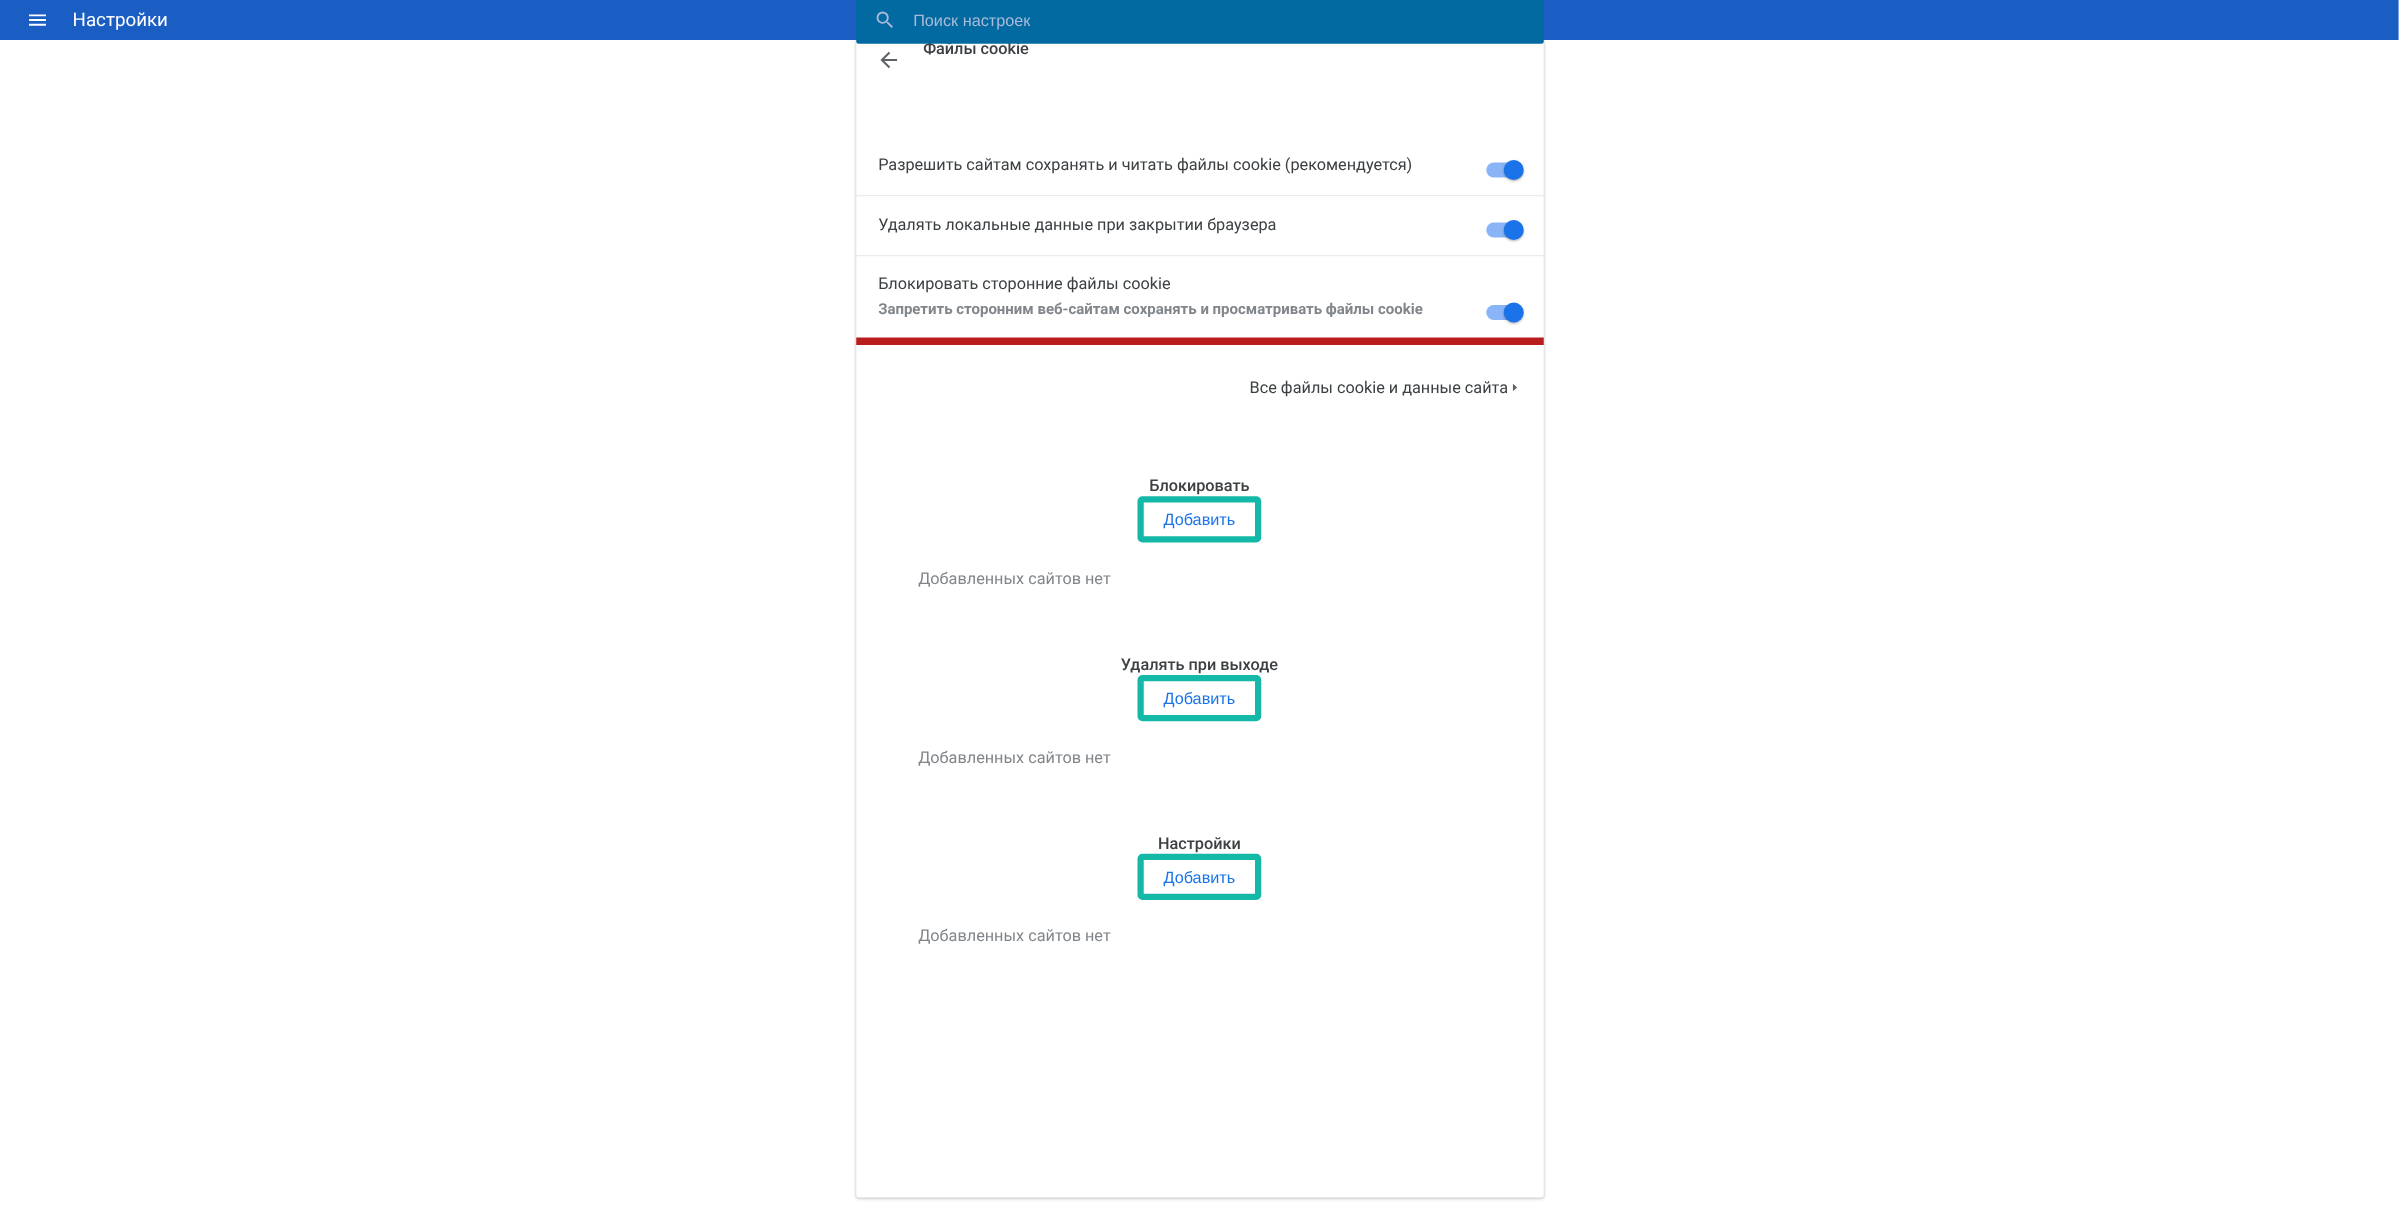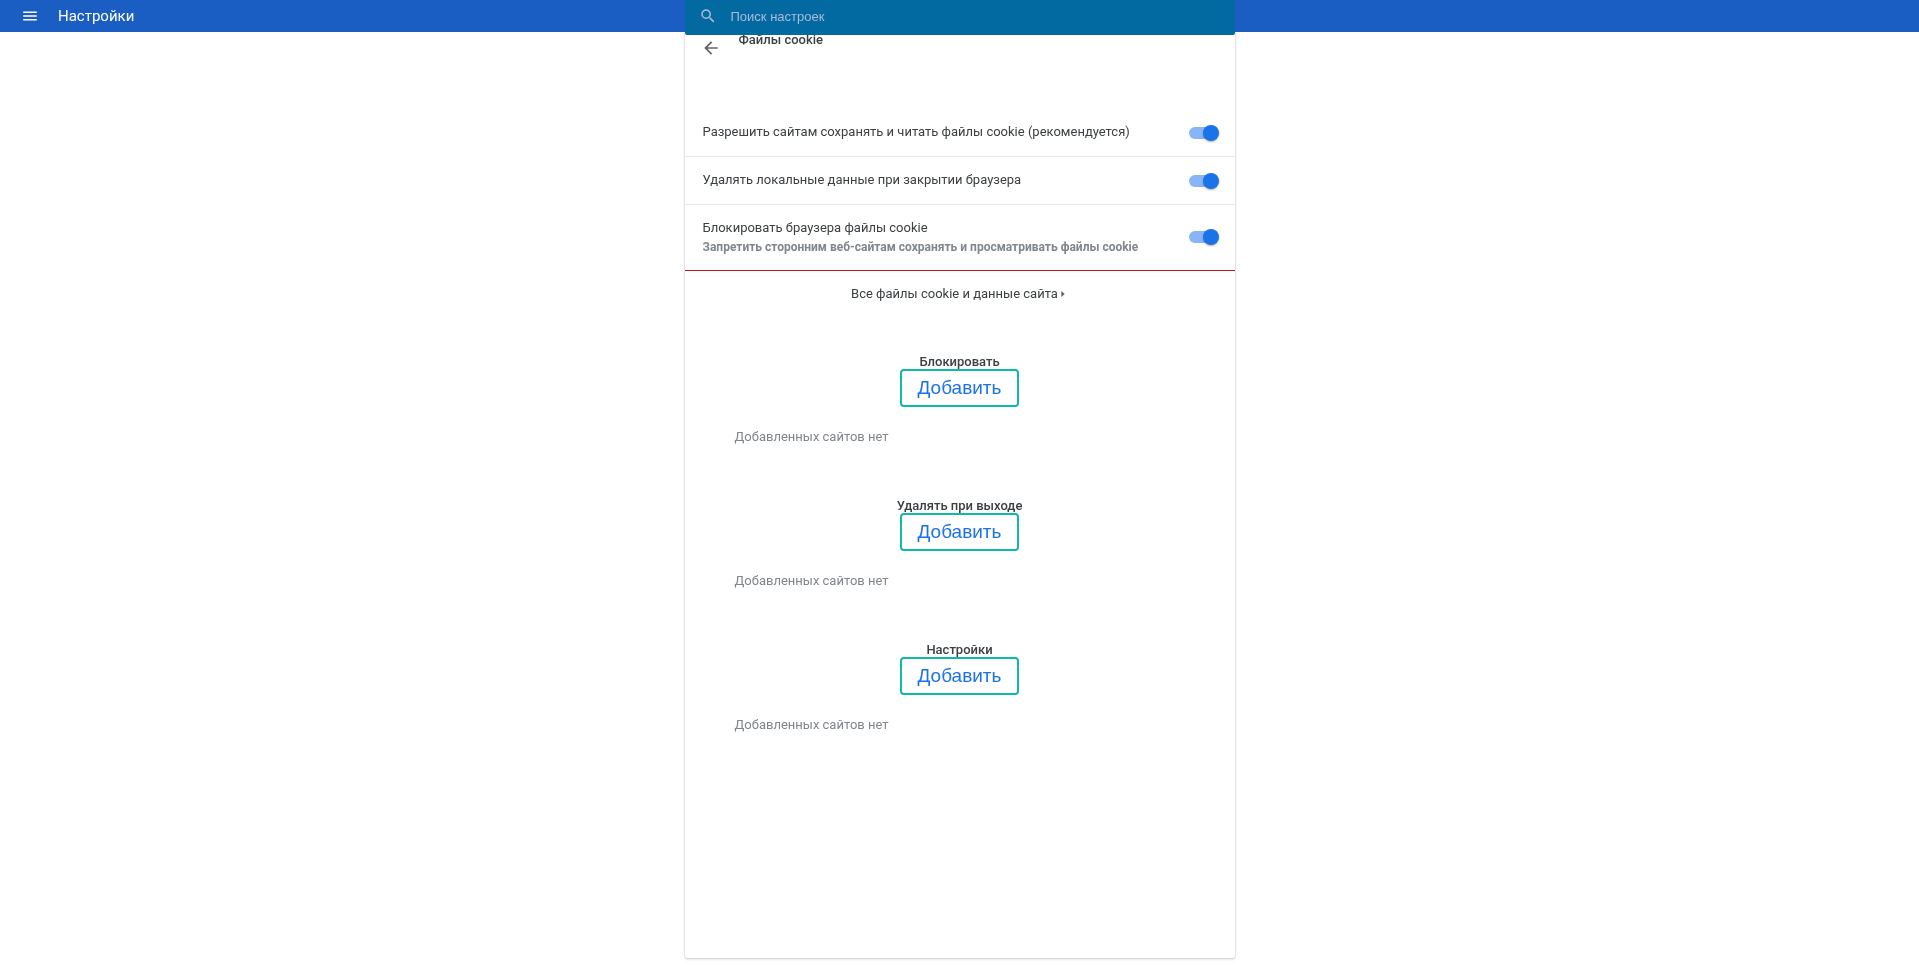--- a/index.html
+++ b/index.html
@@ -91,21 +91,21 @@
   .back-btn svg { fill: #5f6368; }
   .card-title {
     font-size: 13px;
     color: #3c4043;
     margin-left: 12px;
     font-weight: 500;
   }
 
   .row {
     display: flex;
-    align-items: center;
+    align-items: flex-end;
     justify-content: space-between;
     padding: 14px 18px;
     border-top: 1px solid #e8eaed;
     min-height: 48px;
   }
   .row.first { border-top: none; margin-top: 28px; border-top: 1px solid transparent;}
   .row-text { flex: 1; padding-right: 16px; }
   .row-label { font-size: 13px; color: #3c4043; line-height: 1.4; }
   .row-sub { font-size: 12px; color: #80868b; line-height: 1.4; margin-top: 2px; font-weight: bold; }
 
@@ -126,46 +126,46 @@
     height: 16px;
     background: #1a73e8;
     border-radius: 50%;
     box-shadow: 0 1px 2px rgba(0,0,0,0.3);
   }
   .toggle.on .knob { right: -2px; }
 
   .link-row {
     display: flex;
     align-items: center;
-    justify-content: center;
-    padding: 14px 18px;
-    border-top: 1px solid #b91c1c;
+    justify-content: flex-end;
+    padding: 26px 18px;
+    border-top: 6px solid #b91c1c;
     cursor: pointer;
     min-height: 48px;
   }
   .link-row .chev svg { fill: #5f6368; }
 
   .section-header {
     display: flex;
     align-items: center;
     justify-content: space-between;
     padding: 18px 18px 10px 18px;
     margin-top: 18px;
     flex-direction: column;
   }
   .section-title {
     font-size: 13px;
     color: #3c4043;
     font-weight: 500;
   }
   .add-btn {
-    border: 2px solid #14b8a6;
+    border: 5px solid #14b8a6;
     background: #ffffff;
     color: #1a73e8;
-    font-size: 19px;
+    font-size: 13px;
     padding: 6px 16px;
     border-radius: 4px;
     cursor: pointer;
     font-weight: 500;
   }
   .empty {
     padding: 12px 18px 18px 50px;
     font-size: 13px;
     color: #80868b;
   }
@@ -213,21 +213,21 @@
       <div class="row-text">
         <div class="row-label">Удалять локальные данные при закрытии браузера</div>
       </div>
       <div class="toggle on">
           <div class="knob"></div>
         </div>
     </div>
 
     <div class="row">
       <div class="row-text">
-        <div class="row-label">Блокировать браузера файлы cookie</div>
+        <div class="row-label">Блокировать сторонние файлы cookie</div>
         <div class="row-sub">Запретить сторонним веб-сайтам сохранять и просматривать файлы cookie</div>
       </div>
       <div class="toggle on">
           <div class="knob"></div>
         </div>
     </div>
 
     <div class="link-row">
       <div class="row-label">Все файлы cookie и данные сайта</div>
       <div class="chev">

